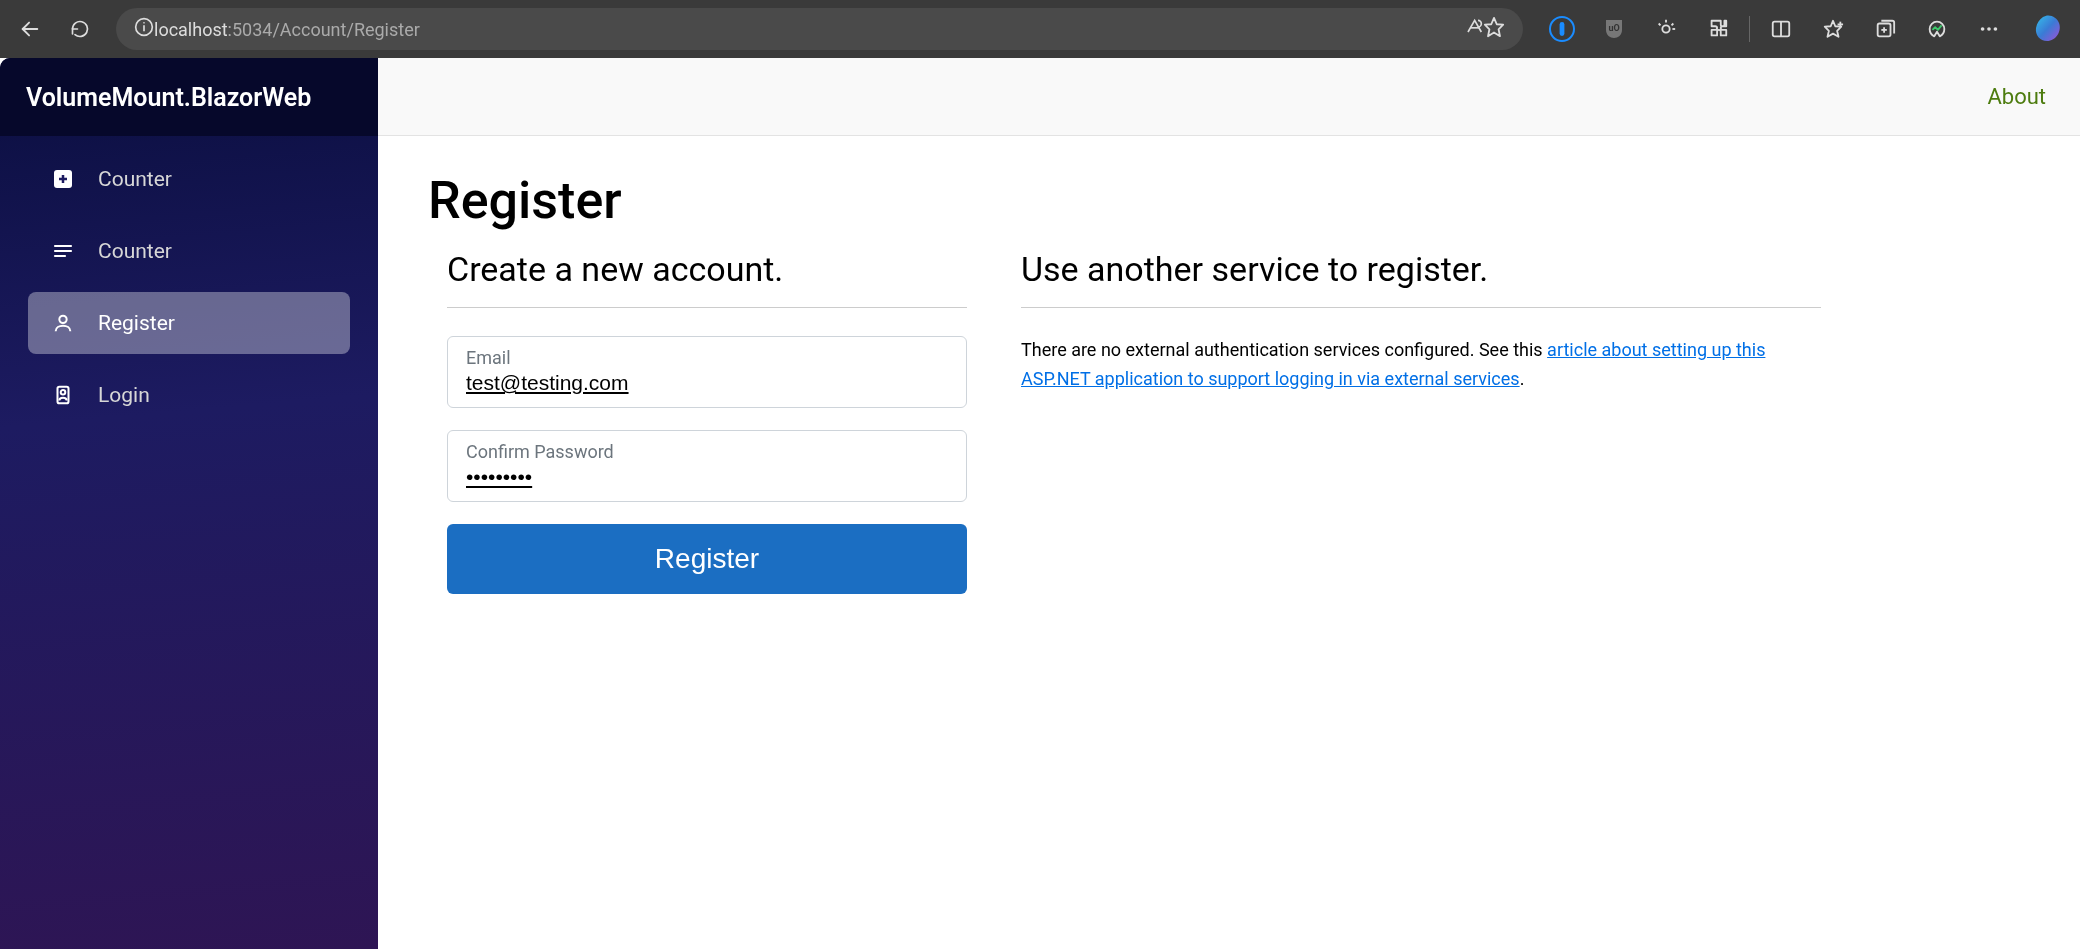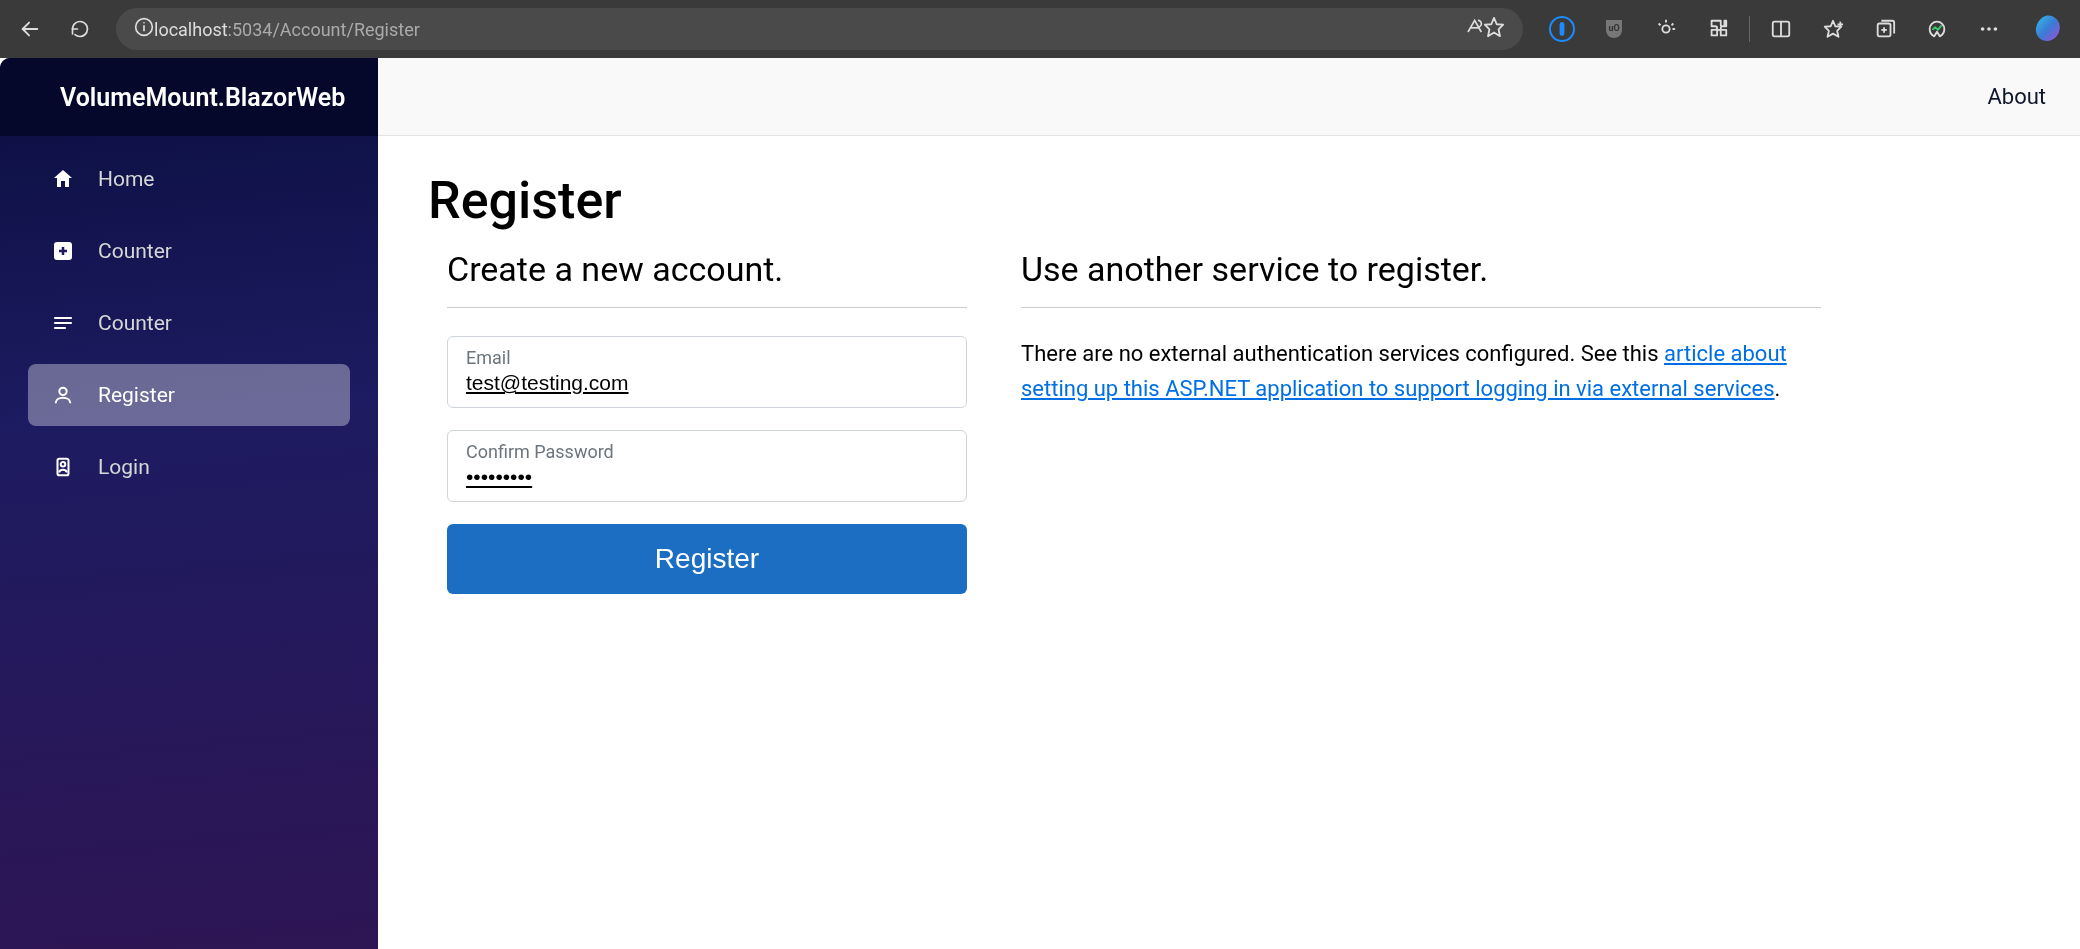--- a/index.html
+++ b/index.html
@@ -59,21 +59,21 @@
     background: linear-gradient(175deg, #0a0e3f 0%, #1d1b61 40%, #2e1554 100%);
     color: #d7d7d7;
     display: flex;
     flex-direction: column;
     flex-shrink:0;
   }
   .brand {
     height: 78px;
     display: flex;
     align-items: center;
-    padding-left: 60px;
+    padding-left: 26px;
     background: rgba(6,8,43,1);
     color: #fff;
     font-size: 25px;
     font-weight: 600;
   }
   .nav {
     padding: 12px 28px;
     display: flex;
     flex-direction: column;
     gap: 10px;
@@ -97,21 +97,21 @@
     flex:1; display:flex; flex-direction:column; min-width:0;
     background:#fff;
   }
   .topbar {
     height: 78px;
     border-bottom:1px solid #e3e3e3;
     display:flex; align-items:center; justify-content:flex-end;
     padding: 0 34px;
     background:#f9f9f9;
   }
-  .about-link { color:#0f172a; font-size:22px; text-decoration:none; }
+  .about-link { color:#4d7c0f; font-size:22px; text-decoration:none; }
 
   .content {
     flex:1; padding: 34px 50px;
     overflow:auto;
   }
   h1.page-title { font-size:52px; font-weight:500; margin-bottom:18px; }
   .columns { display:flex; gap:54px; align-items:flex-start; }
   .col-left { width: 520px; margin-left: 19px; }
   .col-right { flex:1; max-width:800px; }
   h2.sub { font-size:34px; font-weight:400; margin-bottom:18px; }
@@ -140,21 +140,21 @@
   }
   .btn-primary {
     width:100%;
     height:70px;
     border:none; border-radius:6px;
     background:#1b6ec2;
     color:#fff; font-size:28px;
     cursor:pointer;
   }
 
-  .ext-text { font-size:22px; line-height:1.6; }
+  .ext-text { font-size:18px; line-height:1.6; }
   .ext-text a { color:#006fe6; text-decoration:underline; }
 
 </style>
 </head>
 <body>
 
 <div class="browser-bar">
   <div class="bb-icon">
     <svg width="22" height="22" viewBox="0 0 24 24" fill="none" stroke="#ddd" stroke-width="2" stroke-linecap="round" stroke-linejoin="round">
         <line x1="20" y1="12" x2="4" y2="12"></line>
@@ -266,28 +266,20 @@
         <path d="M10 5c6-4 14 0 16 6 3 8-3 18-12 18-7 0-12-6-11-13 1-5 3-8 7-11z" fill="url(#g1)"></path>
       </svg>
   </div>
 </div>
 
 <div class="app">
   <aside class="sidebar">
     <div class="brand">VolumeMount.BlazorWeb</div>
     <nav class="nav">
 
-      <div class="nav-item">
-        <span class="nav-icon">
-          <svg width="24" height="24" viewBox="0 0 24 24" fill="#fff">
-              <path d="M12 3l9 8h-3v9h-4v-6h-4v6H6v-9H3z"></path>
-            </svg>
-        </span>
-        <span>Home</span>
-      </div>
 
       <div class="nav-item">
         <span class="nav-icon">
           <svg width="24" height="24" viewBox="0 0 24 24" fill="#fff">
               <rect x="3" y="3" width="18" height="18" rx="3"></rect>
               <line x1="12" y1="8" x2="12" y2="16" stroke="#1d1b61" stroke-width="2.5"></line>
               <line x1="8" y1="12" x2="16" y2="12" stroke="#1d1b61" stroke-width="2.5"></line>
             </svg>
         </span>
         <span>Counter</span>

